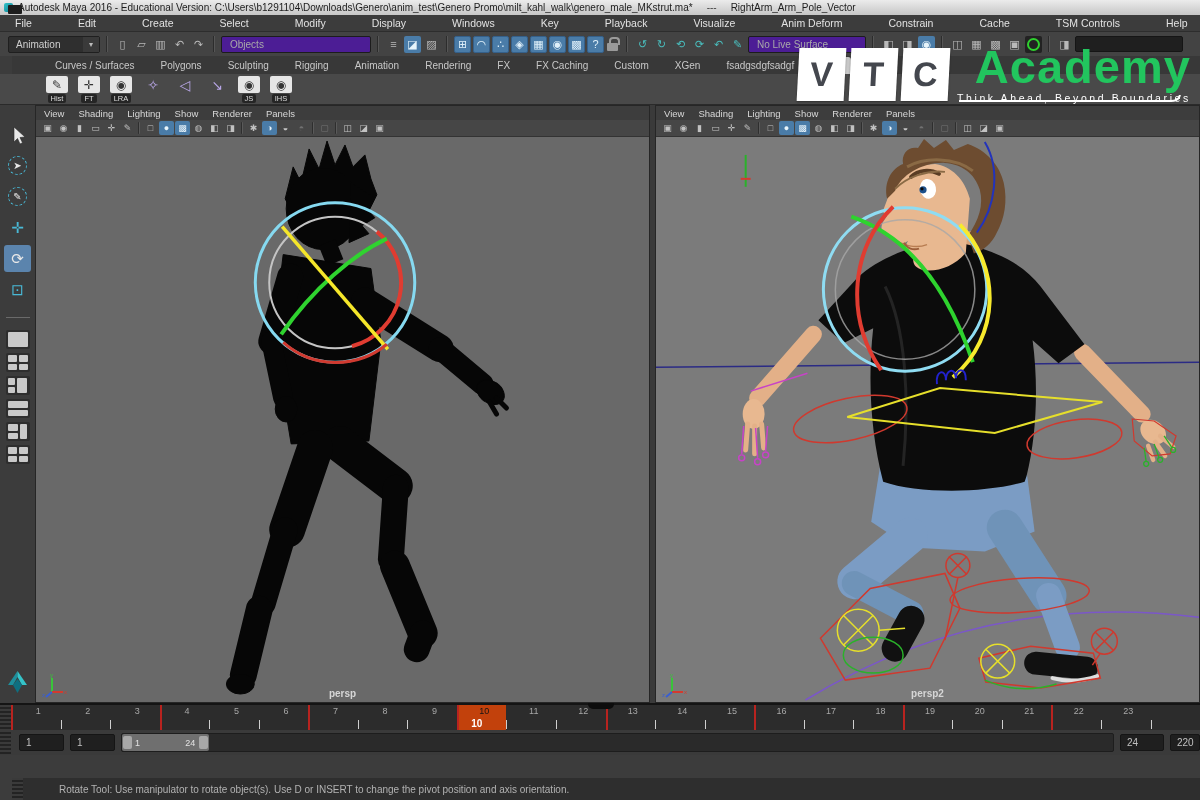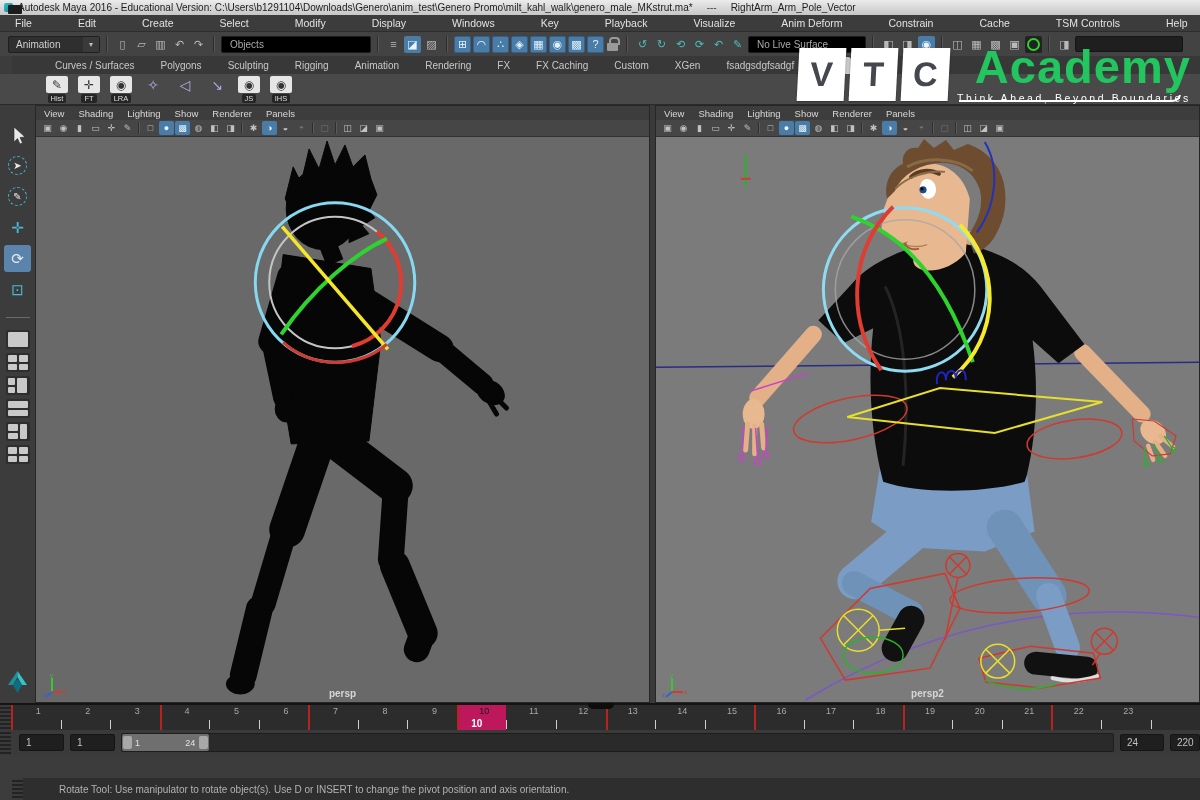--- a/index.html
+++ b/index.html
@@ -26,21 +26,21 @@
   .vsep{width:2px;height:16px;margin:0 4px;border-left:1px solid #2c2c2c;border-right:1px solid #565656;}
   .mode-dd{display:flex;align-items:center;width:92px;height:17px;background:#2f2f2f;
     border:1px solid #1f1f1f;border-radius:2px;}
   .mode-dd .lbl{flex:1;font-size:10px;color:#cfcfcf;padding-left:7px;}
   .mode-dd .arrow{width:16px;text-align:center;color:#bbb;font-size:8px;background:#3a3a3a;height:100%;line-height:16px;}
   .sicon{width:17px;height:17px;display:flex;align-items:center;justify-content:center;
     font-size:11px;color:#b9b9b9;border-radius:2px;}
   .sicon.blue{background:#4a7ca8;color:#dff0fa;border:1px solid #35608a;}
   .sicon.teal{color:#49bcbc;}
   .sicon.active{background:#4a7ca8;color:#e6f4fb;}
-  .field{height:17px;background:#000000;border:1px solid #1c1c1c;border-radius:2px;
+  .field{height:17px;background:#4c1d95;border:1px solid #1c1c1c;border-radius:2px;
     font-size:10px;color:#a9a9a9;display:flex;align-items:center;padding-left:8px;}
   .field.objects{width:150px;}
   .field.livesurf{width:118px;}
   .lock-icon{position:relative;width:14px;height:16px;}
   .lock-icon::before{content:"";position:absolute;left:3px;top:1px;width:7px;height:6px;
     border:2px solid #9a9a9a;border-bottom:none;border-radius:4px 4px 0 0;}
   .lock-icon::after{content:"";position:absolute;left:1px;top:7px;width:11px;height:8px;background:#9a9a9a;border-radius:1px;}
   .green-ring-icon{width:17px;height:17px;border-radius:2px;background:#222;position:relative;}
   .green-ring-icon::before{content:"";position:absolute;inset:2px;border:2px solid #2fd12f;border-radius:50%;}
   .qsel-field{width:108px;height:16px;background:#1f1f1f;border:1px solid #151515;border-radius:2px;}
@@ -113,21 +113,21 @@
   .axis-ind{position:absolute;left:6px;bottom:4px;z-index:6;}
 
   
   .timeslider{position:absolute;left:0;top:703px;width:1200px;height:27px;background:#2c2c2c;
     border-top:2px solid #141414;display:flex;}
   .grip{width:11px;height:100%;background:repeating-linear-gradient(#3a3a3a 0 2px,#232323 2px 4px);flex:0 0 auto;}
   .frames{flex:1;display:flex;position:relative;}
   .frame{flex:1;position:relative;cursor:pointer;}
   .frame::before{content:"";position:absolute;left:0;bottom:1px;width:1px;height:9px;background:#cfcfcf;}
   .frame.key::before{width:2px;height:100%;bottom:0;background:#b8231f;}
-  .frame.current{background:#be185d;}
+  .frame.current{background:#c2410c;}
   .fnum{position:absolute;top:1px;left:55%;transform:translateX(-50%);font-size:9px;color:#a8a8a8;}
   .frame.current .fnum{color:#151515;}
   .fbig{display:none;}
   .frame.current .fbig{display:block;position:absolute;bottom:1px;left:40%;transform:translateX(-50%);
     font-size:10px;font-weight:bold;color:#fff;}
   .splitter-notch{position:absolute;left:588px;top:-2px;width:26px;height:6px;background:#0d0d0d;border-radius:0 0 5px 5px;z-index:7;}
 
   
   .rangerow{position:absolute;left:0;top:730px;width:1200px;height:25px;background:#3a3a3a;
     display:flex;align-items:center;gap:6px;}

